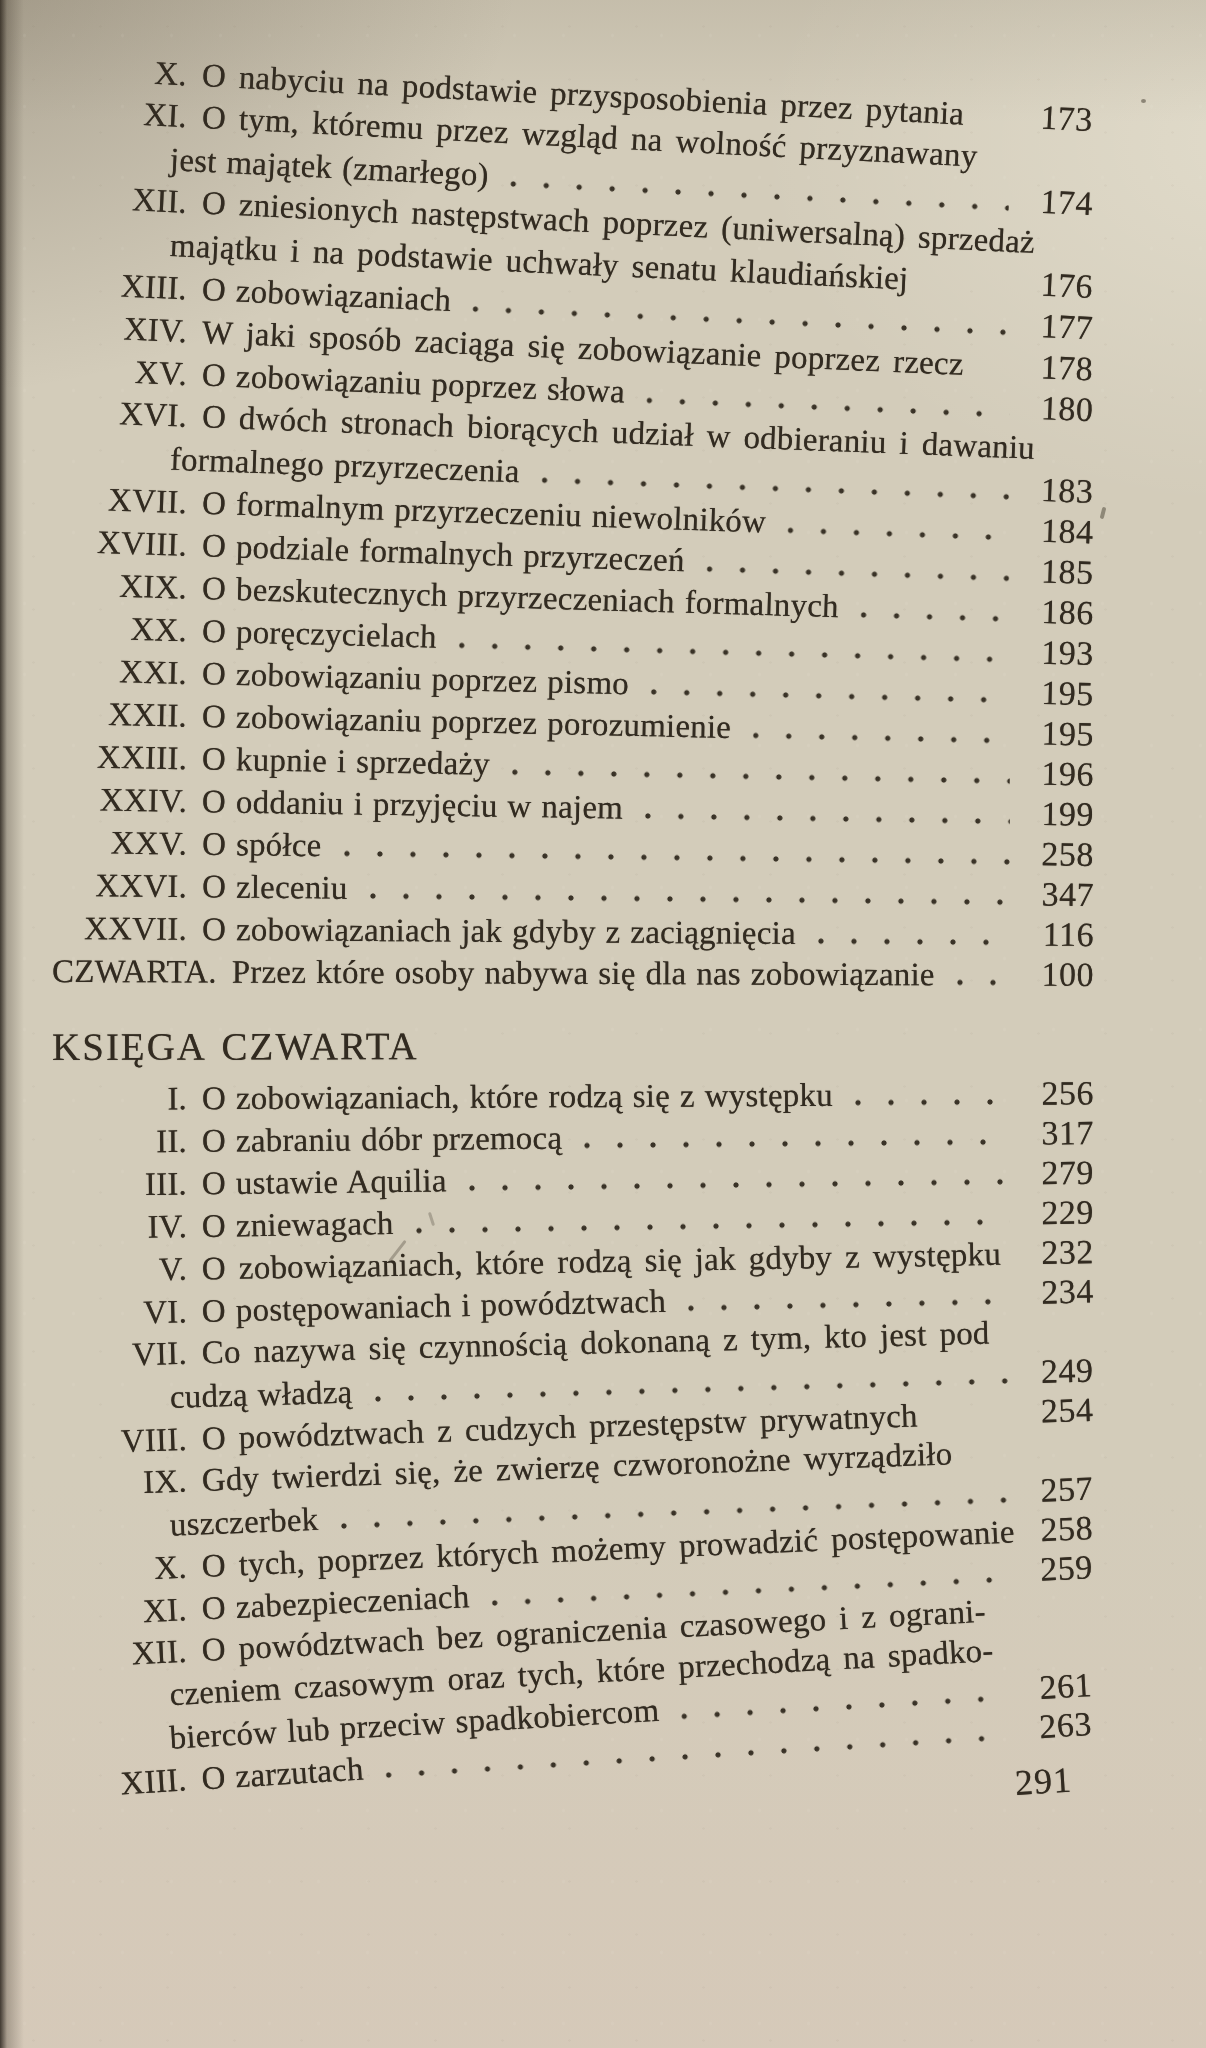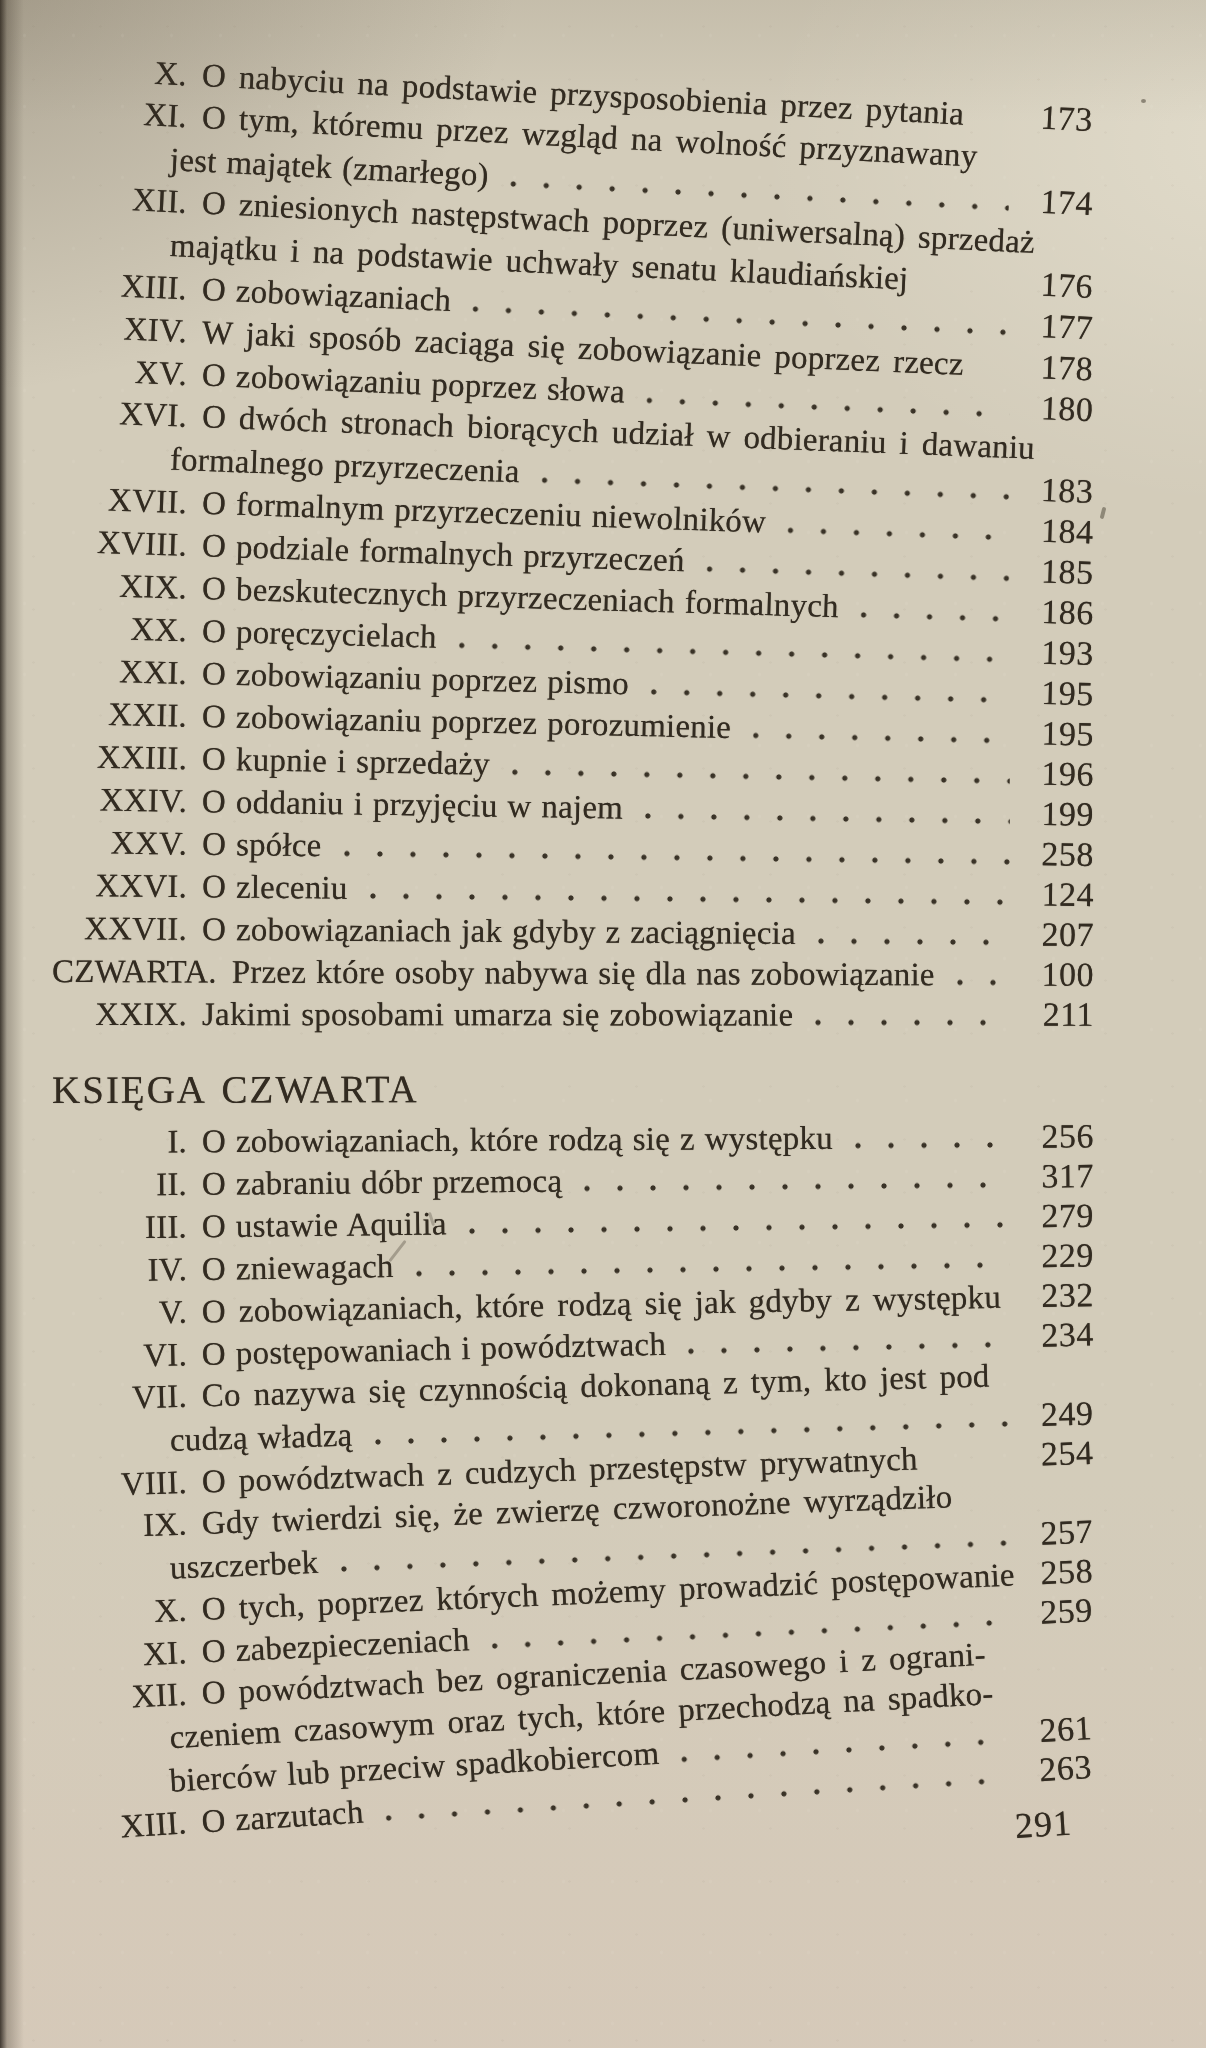--- a/index.html
+++ b/index.html
@@ -169,39 +169,33 @@
         <div class="row" style="transform: rotate(0.72deg);">
           <span class="num">XXV.</span>
           <span class="title">O spółce</span>
           <span class="leader"></span>
           <span class="pg">258</span>
         </div>
         <div class="row" style="transform: rotate(0.56deg);">
           <span class="num">XXVI.</span>
           <span class="title">O zleceniu</span>
           <span class="leader"></span>
-          <span class="pg">124</span>
+          <span class="pg">347</span>
         </div>
         <div class="row" style="transform: rotate(0.39deg);">
           <span class="num">XXVII.</span>
           <span class="title">O zobowiązaniach jak gdyby z zaciągnięcia</span>
           <span class="leader"></span>
-          <span class="pg">207</span>
+          <span class="pg">116</span>
         </div>
         <div class="row" style="transform: rotate(0.22deg);">
           <span class="num">CZWARTA.</span>
           <span class="title">Przez które osoby nabywa się dla nas zobowiązanie</span>
           <span class="leader"></span>
           <span class="pg">100</span>
-        </div>
-        <div class="row" style="transform: rotate(0.04deg);">
-          <span class="num">XXIX.</span>
-          <span class="title">Jakimi sposobami umarza się zobowiązanie</span>
-          <span class="leader"></span>
-          <span class="pg">211</span>
         </div>
         <div class="row heading-row" style="transform: rotate(-0.13deg);">
           <span class="heading">KSIĘGA CZWARTA</span>
         </div>
         <div class="row" style="transform: rotate(-0.31deg);">
           <span class="num">I.</span>
           <span class="title">O zobowiązaniach, które rodzą się z występku</span>
           <span class="leader"></span>
           <span class="pg">256</span>
         </div>

